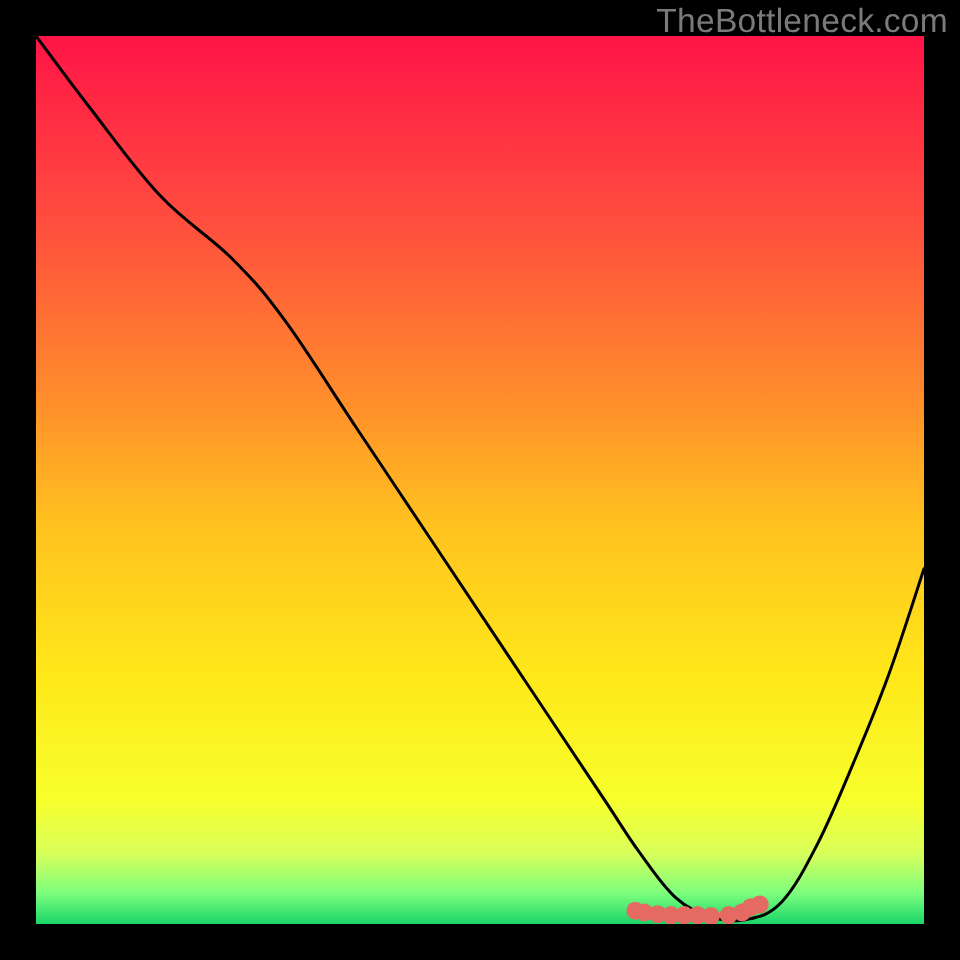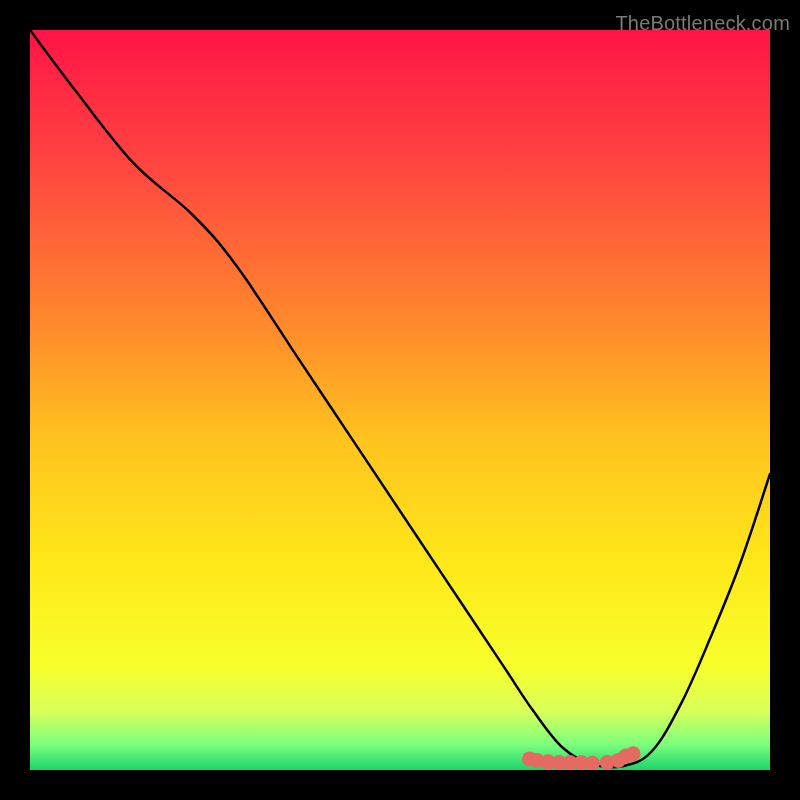--- a/index.html
+++ b/index.html
@@ -5,24 +5,24 @@
   * { margin: 0; padding: 0; box-sizing: border-box; }
   html, body { width: 800px; height: 800px; background: #000; overflow: hidden; }
   .frame {
     position: absolute;
     left: 0; top: 0;
     width: 800px; height: 800px;
     background: #000;
   }
   .attribution {
     position: absolute;
-    top: 12px;
+    top: 2px;
     right: 10px;
     font-family: Arial, Helvetica, sans-serif;
-    font-size: 20px;
+    font-size: 28px;
     font-weight: 500;
     color: #7a7a7a;
     letter-spacing: 0.2px;
   }
   .plot {
     position: absolute;
     left: 30px;
     top: 30px;
     width: 740px;
     height: 740px;

